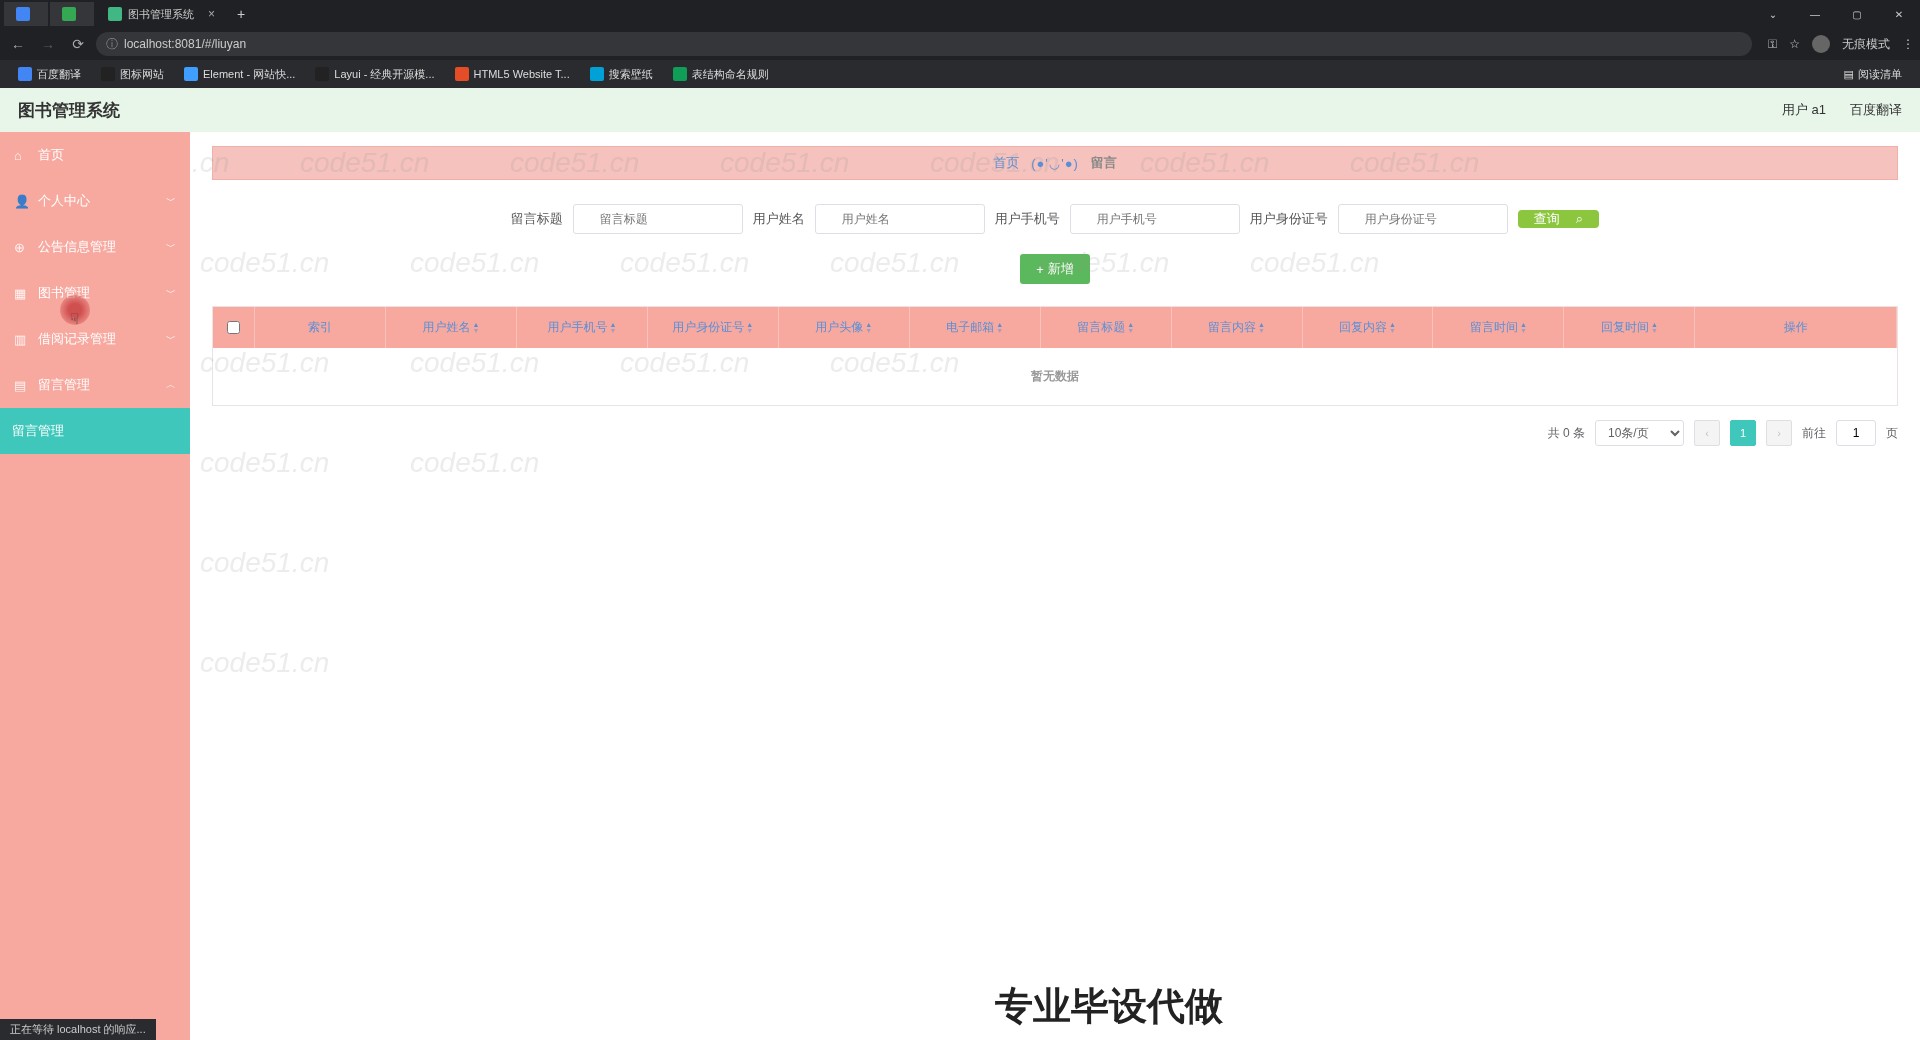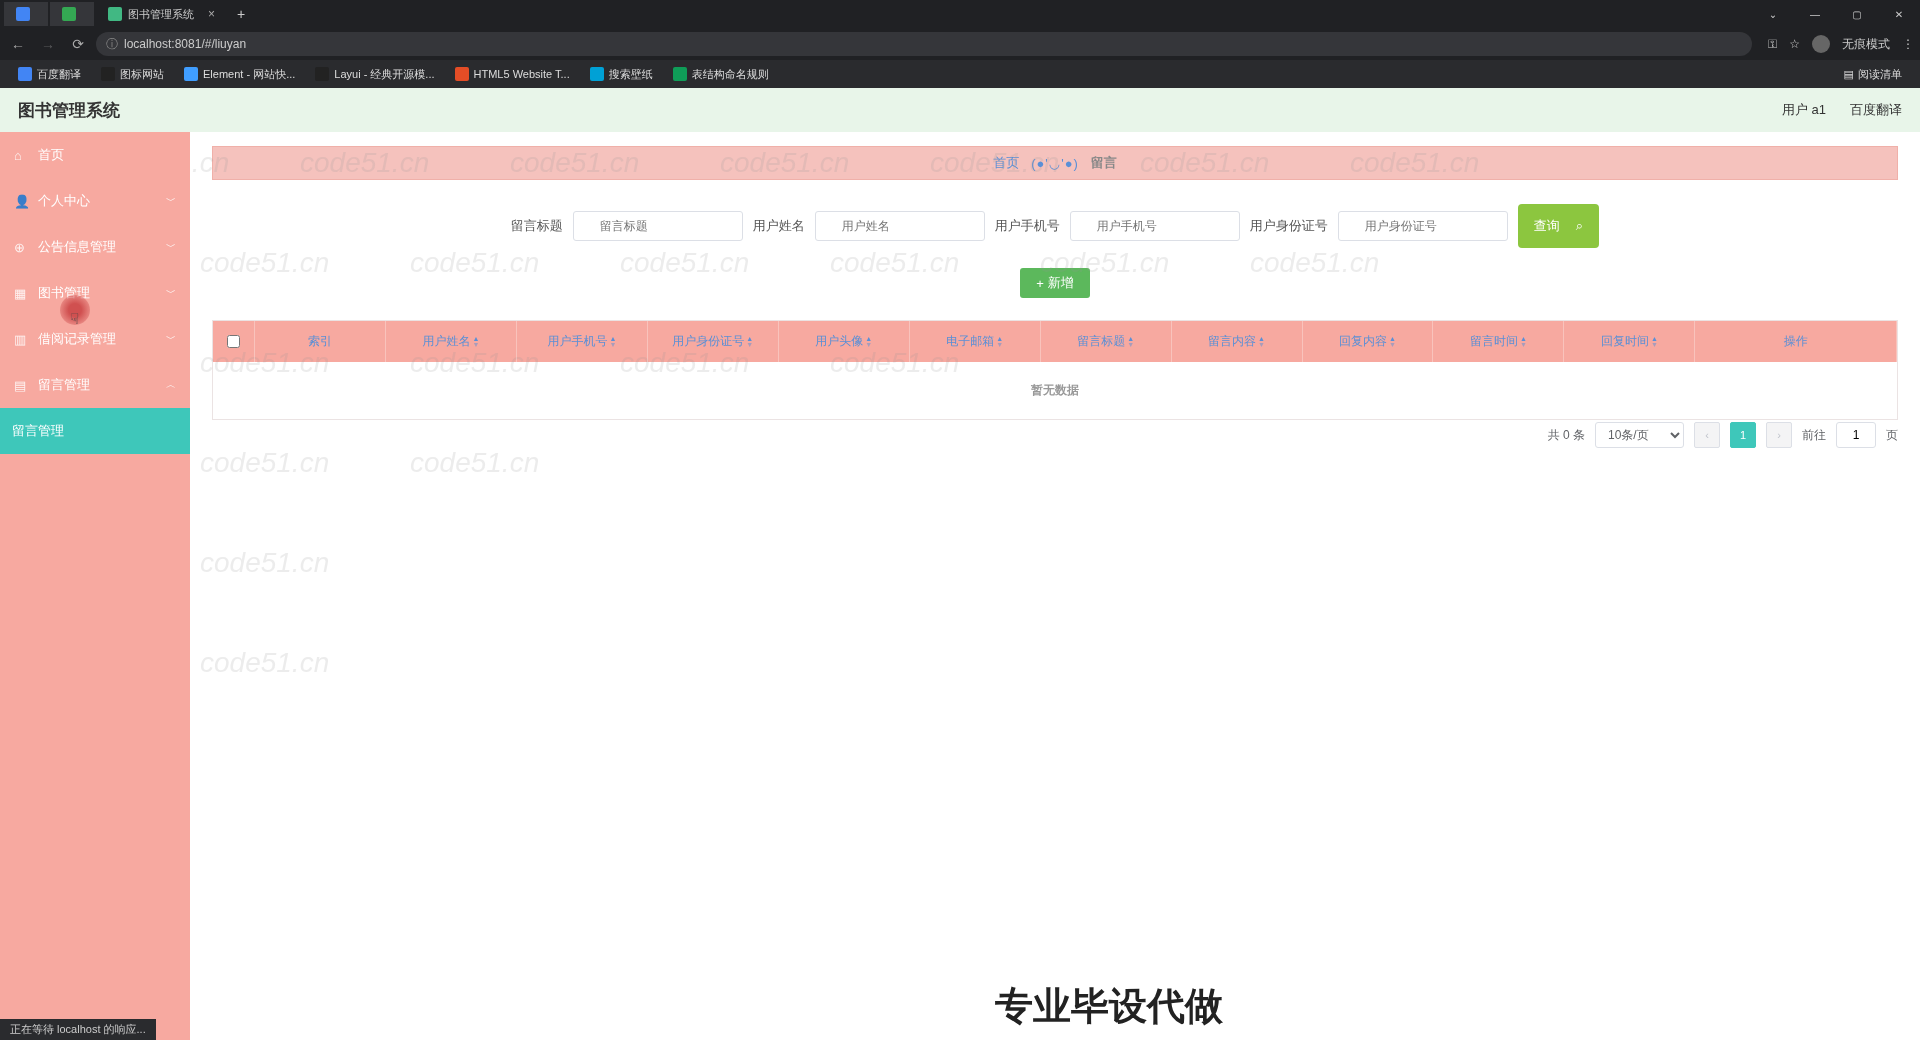--- a/index.html
+++ b/index.html
@@ -48,38 +48,38 @@
 .crumb-a { color: #5a8fd6; cursor: pointer; }
 .crumb-face { color: #5a8fd6; letter-spacing: 1px; }
 .crumb-b { color: #888; font-weight: bold; }
 
 
 .filter-row { display: flex; align-items: center; gap: 10px; margin-top: 24px; justify-content: center; }
 .flt-lbl { font-size: 13px; color: #555; }
 .flt-in { height: 30px; width: 170px; border: 1px solid #dcdfe6; border-radius: 3px; padding: 0 8px 0 26px; font-size: 12px; color: #666; position: relative; }
 .flt-wrap { position: relative; }
 .flt-ico { position: absolute; left: 8px; top: 50%; transform: translateY(-50%); color: #c0c4cc; font-size: 12px; }
-.btn-search { height: 44px; padding: 0 16px; background: #8cc63f; color: #fff; border: none; border-radius: 4px; font-size: 13px; cursor: pointer; display: flex; align-items: center; gap: 16px; }
+.btn-search { height: 18px; padding: 0 16px; background: #8cc63f; color: #fff; border: none; border-radius: 4px; font-size: 13px; cursor: pointer; display: flex; align-items: center; gap: 16px; }
 
 .btn-add-row { display: flex; justify-content: center; margin-top: 20px; }
 .btn-add { height: 30px; padding: 0 16px; background: #5cb85c; color: #fff; border: none; border-radius: 3px; font-size: 13px; cursor: pointer; display: flex; align-items: center; gap: 4px; }
 
 
 .table { margin-top: 22px; border: 1px solid #ebe3e3; width: 100%; }
 .thead { display: flex; background: #f7a9a0; }
 .th { flex: 1; min-width: 70px; padding: 12px 6px; font-size: 12px; color: #5a8fd6; text-align: center; position: relative; display: flex; align-items: center; justify-content: center; gap: 2px; border-right: 1px solid rgba(255,255,255,.3); }
 .th.chk { flex: 0 0 42px; min-width: 42px; }
 .th.op { flex: 1.6; }
 .th .sorter { display: flex; flex-direction: column; font-size: 7px; color: rgba(90,143,214,.5); line-height: 6px; }
 .th .sorter span:first-child { color: #5a8fd6; }
 .th input[type=checkbox] { width: 13px; height: 13px; }
 .tbody-empty { text-align: center; padding: 20px; font-size: 12px; color: #999; background: #fff; font-weight: bold; }
 
 
-.pager { display: flex; align-items: center; justify-content: flex-end; gap: 10px; margin-top: 2px; font-size: 12px; color: #606266; }
+.pager { display: flex; align-items: center; justify-content: flex-end; gap: 10px; margin-top: 14px; font-size: 12px; color: #606266; }
 .pg-select { height: 26px; border: 1px solid #dcdfe6; border-radius: 3px; padding: 0 18px 0 8px; font-size: 12px; color: #606266; background: #fff; }
 .pg-btn { width: 26px; height: 26px; border: 1px solid #dcdfe6; background: #f4f4f5; border-radius: 2px; display: flex; align-items: center; justify-content: center; color: #c0c4cc; font-size: 11px; cursor: pointer; }
 .pg-btn.active { background: #3ec7ba; color: #fff; border-color: #3ec7ba; }
 .pg-input { width: 40px; height: 26px; border: 1px solid #dcdfe6; border-radius: 3px; text-align: center; font-size: 12px; }
 
 
 .wm-layer { position: absolute; inset: 0; pointer-events: none; z-index: 0; }
 .wm { position: absolute; color: rgba(150,150,150,.18); font-size: 28px; font-style: italic; }
 .overlay-red { position: absolute; left: 50%; top: 50%; transform: translate(-50%, 10px); color: #d62020; font-size: 32px; font-weight: 500; letter-spacing: 1px; pointer-events: none; z-index: 5; }
 .overlay-black { position: absolute; left: 50%; bottom: 8px; transform: translateX(-60px); color: #222; font-size: 38px; font-weight: 700; pointer-events: none; z-index: 5; }

